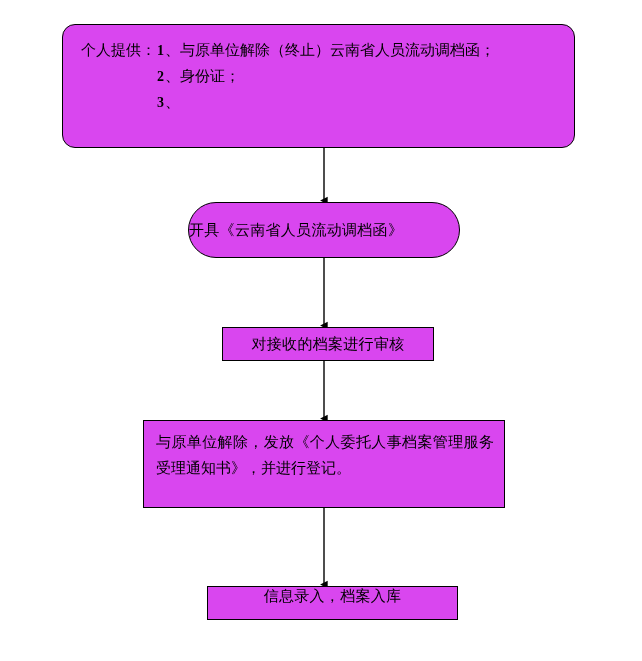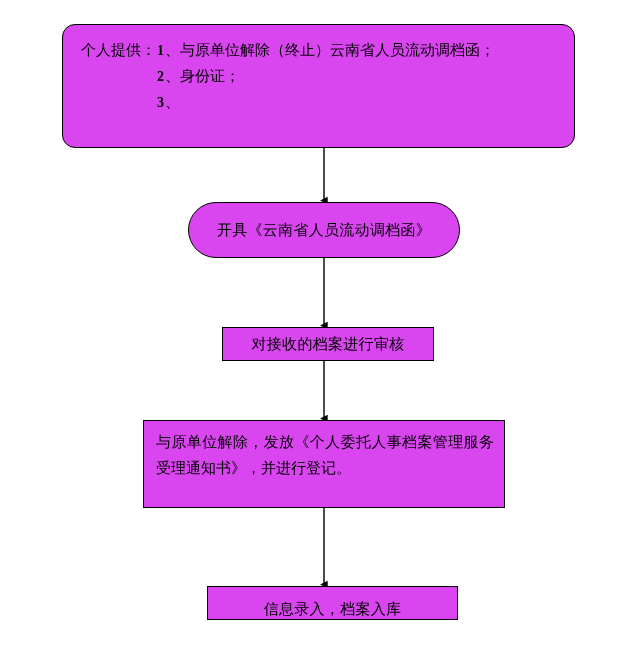--- a/index.html
+++ b/index.html
@@ -66,21 +66,21 @@
 
   
   #node-letter {
     left: 188px;
     top: 202px;
     width: 272px;
     height: 56px;
     border-radius: 28px / 28px;
     display: flex;
     align-items: center;
-    justify-content: center;
+    justify-content: flex-start;
   }
   #node-letter .label {
     font-size: 15px;
     letter-spacing: 0.3px;
   }
 
   
   #node-review {
     left: 222px;
     top: 327px;
@@ -113,21 +113,21 @@
     text-justify: inter-ideograph;
   }
 
   
   #node-archive {
     left: 207px;
     top: 586px;
     width: 251px;
     height: 34px;
     display: flex;
-    align-items: flex-end;
+    align-items: flex-start;
     justify-content: center;
   }
   #node-archive .label {
     font-size: 15px;
     letter-spacing: 0.3px;
   }
 
   
   .connector {
     position: absolute;

